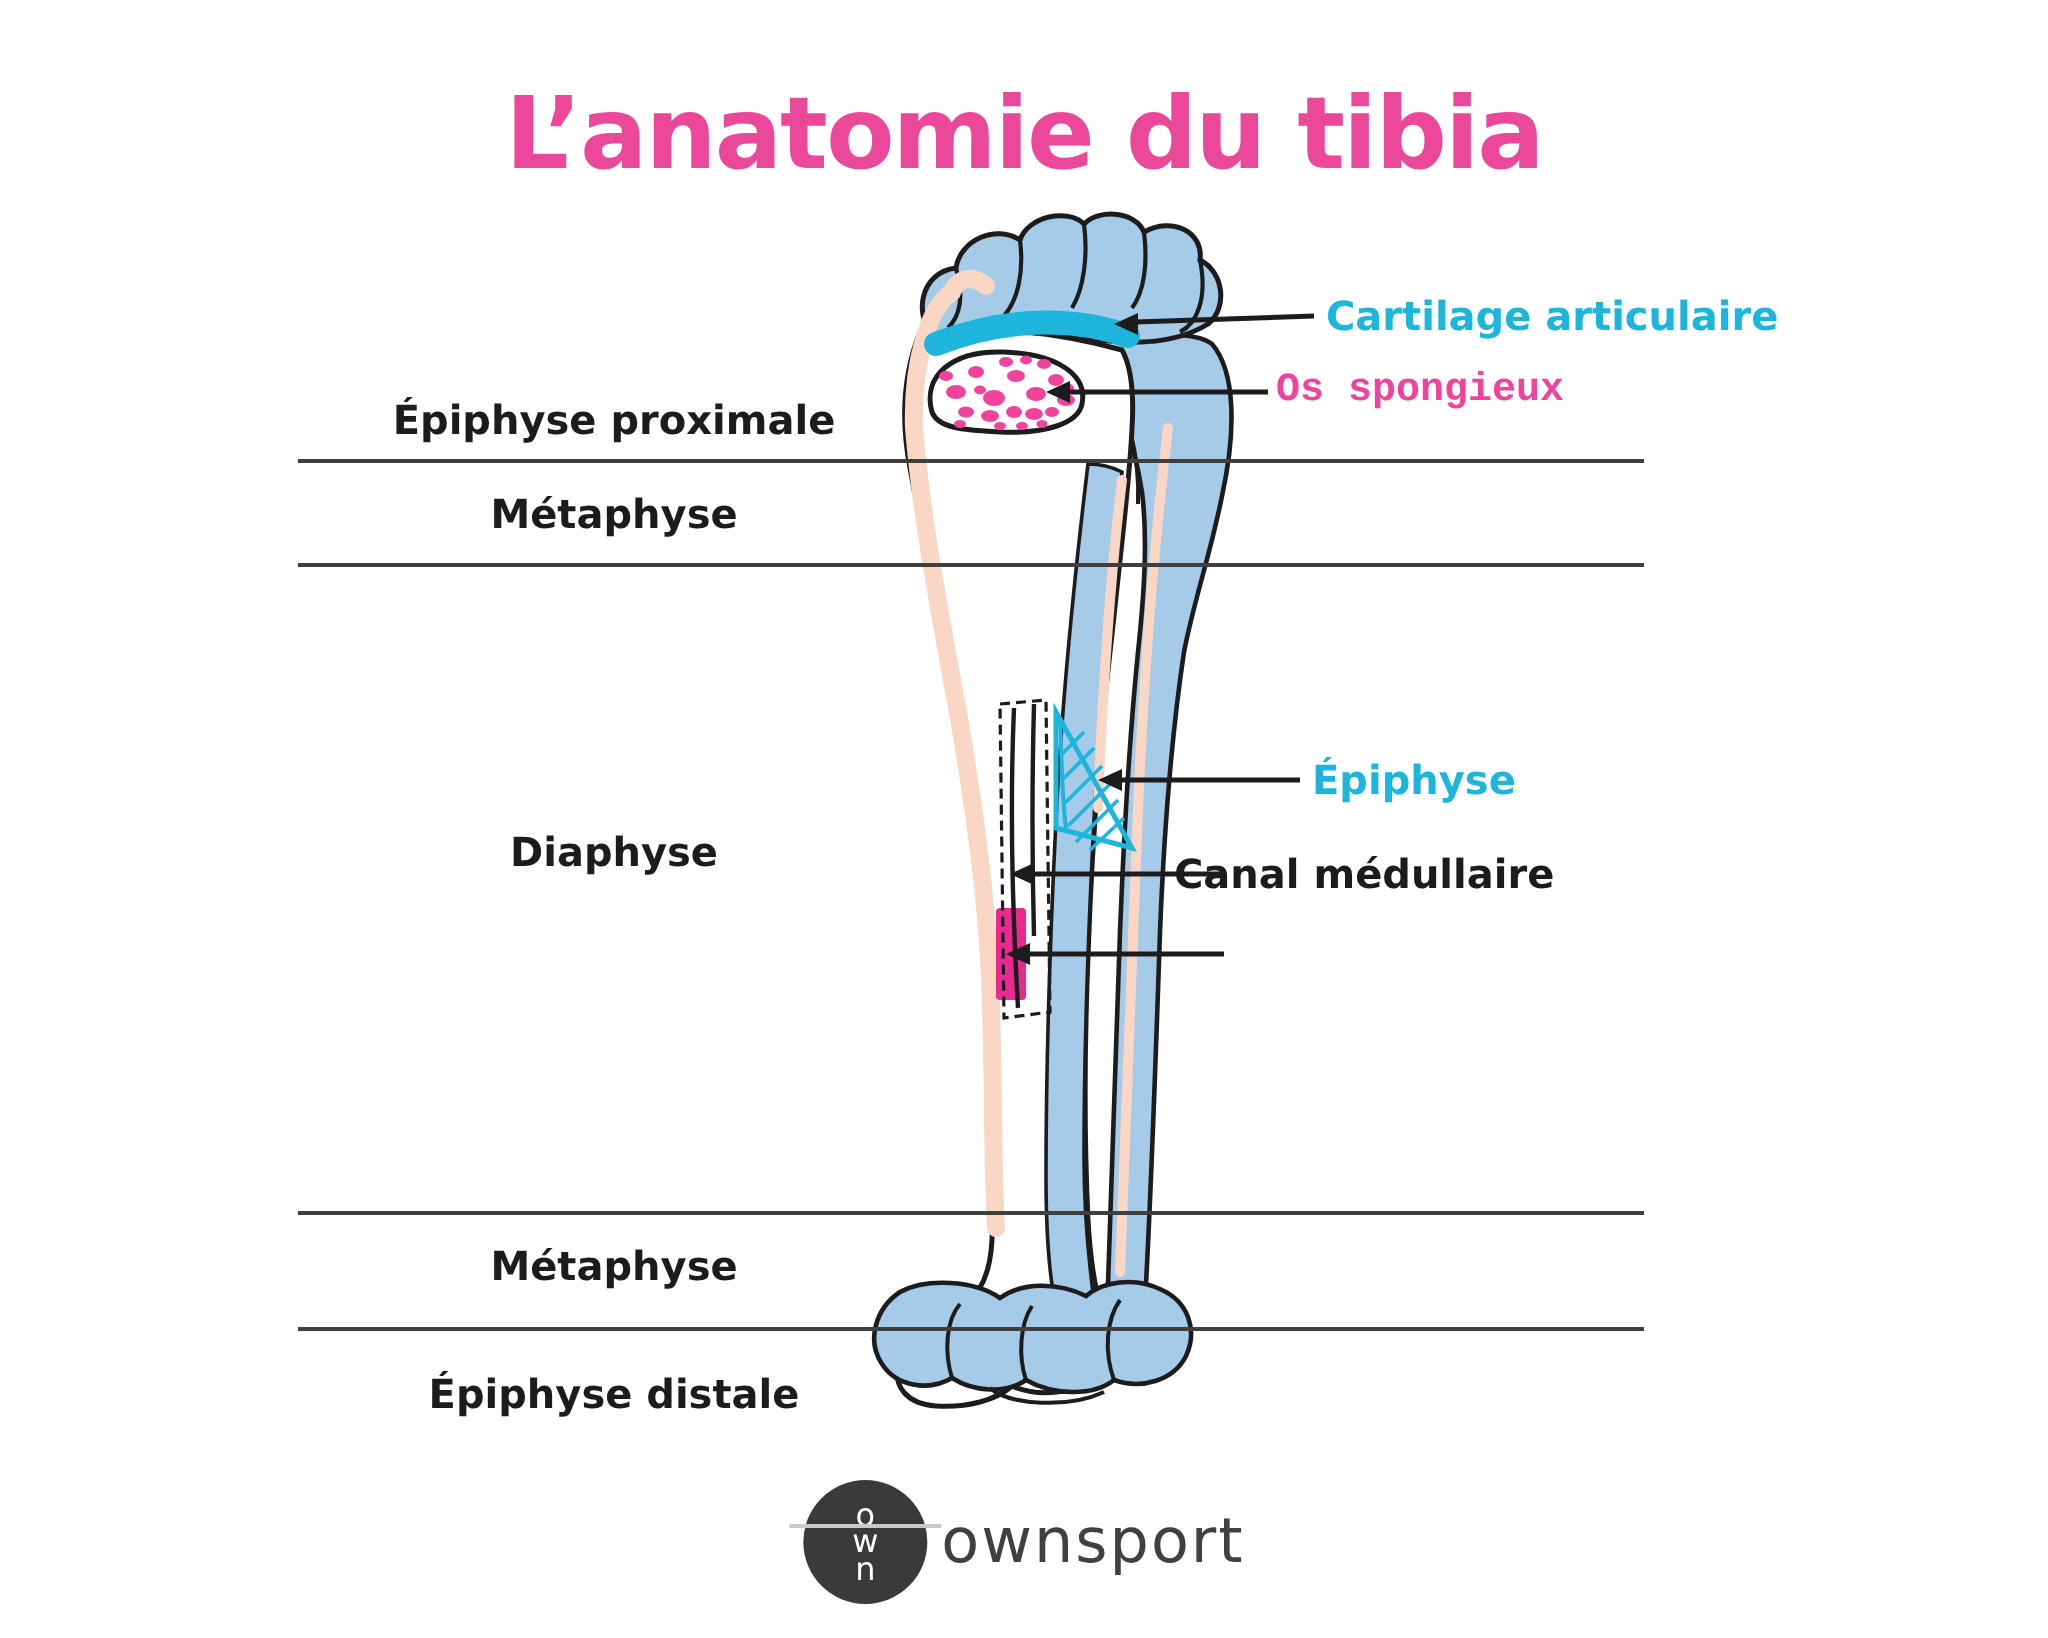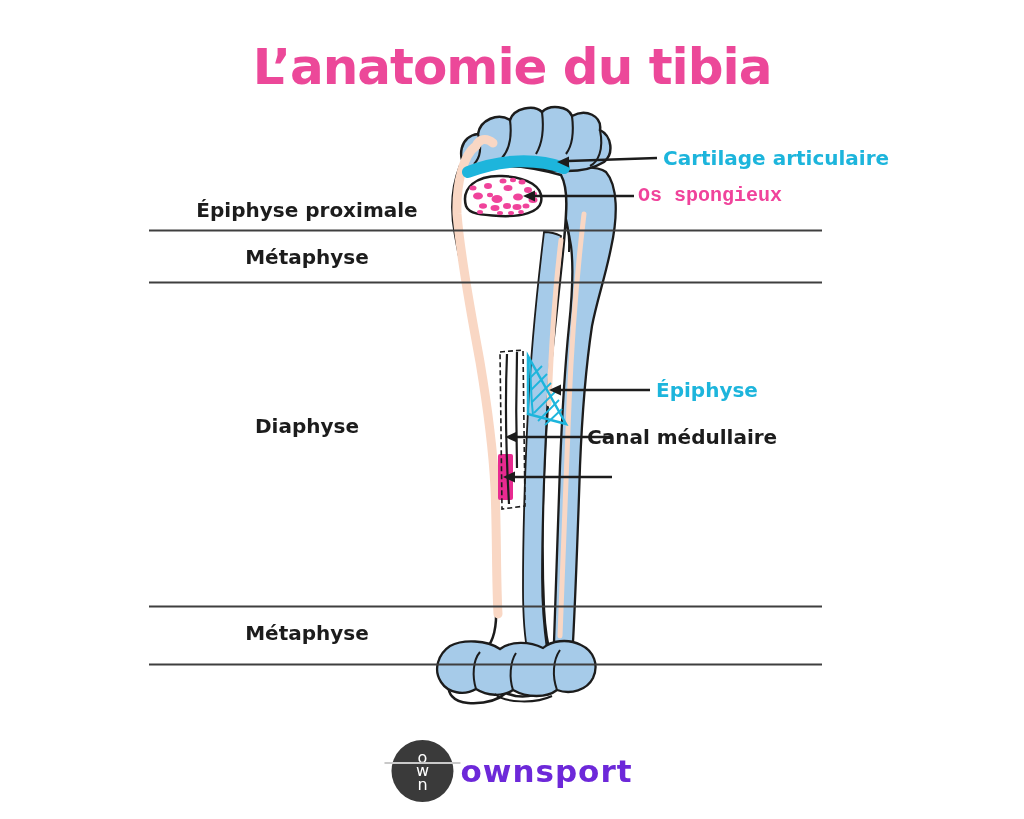--- a/index.html
+++ b/index.html
@@ -11,21 +11,21 @@
   .label{position:absolute;font-weight:700;font-size:20px;color:#1c1c1c;white-space:nowrap;line-height:1.2;}
   .left-col{left:148px;width:318px;text-align:center;}
   .c-cyan{color:#1db5dc;}
   .c-pink{color:#f0439b;}
   .logo{position:absolute;top:740px;left:50%;transform:translateX(-50%);
         display:flex;align-items:center;gap:7px;}
   .logo-mark{position:relative;width:62px;height:62px;border-radius:50%;background:#3a3a3a;
              display:flex;flex-direction:column;align-items:center;justify-content:center;}
   .logo-mark span{color:#ffffff;font-size:16px;line-height:0.82;font-weight:400;}
   .logo-arms{position:absolute;left:-7px;right:-7px;top:22px;height:2px;background:#c9c9c9;}
-  .logo-text{font-size:31px;color:#6d28d9;font-weight:700;letter-spacing:1px;}
+  .logo-text{font-size:31px;color:#404040;font-weight:400;letter-spacing:1px;}
 </style>
 </head>
 <body>
 
 <div class="page">
 
   <div class="title">L’anatomie du tibia</div>
 
   <svg class="svg-layer" width="1024" height="819" viewBox="0 0 1024 819">
 
@@ -154,20 +154,21 @@
         <polygon points="505,437 517,431.5 517,442.5"></polygon>
         <polygon points="503,477 515,471.5 515,482.5"></polygon>
       </g>
     </g>
   </svg>
 
   <div class="label left-col" style="top:186px;margin-top:12px;">Épiphyse proximale</div>
   <div class="label left-col" style="top:245px;">Métaphyse</div>
   <div class="label left-col" style="top:414px;">Diaphyse</div>
   <div class="label left-col" style="top:621px;">Métaphyse</div>
+  <div class="label left-col" style="top:685px;">Épiphyse distale</div>
 
   <div class="label c-cyan" style="left:663px;top:146px;">Cartilage articulaire</div>
   <div class="label c-pink" style="left:638px;top:184px;font-family:Liberation Mono, monospace;">Os spongieux</div>
   <div class="label c-cyan" style="left:656px;top:378px;">Épiphyse</div>
   <div class="label" style="left:587px;top:425px;">Canal médullaire</div>
 
   <div class="logo">
     <div class="logo-mark">
       <span>o</span>
       <span>w</span>

